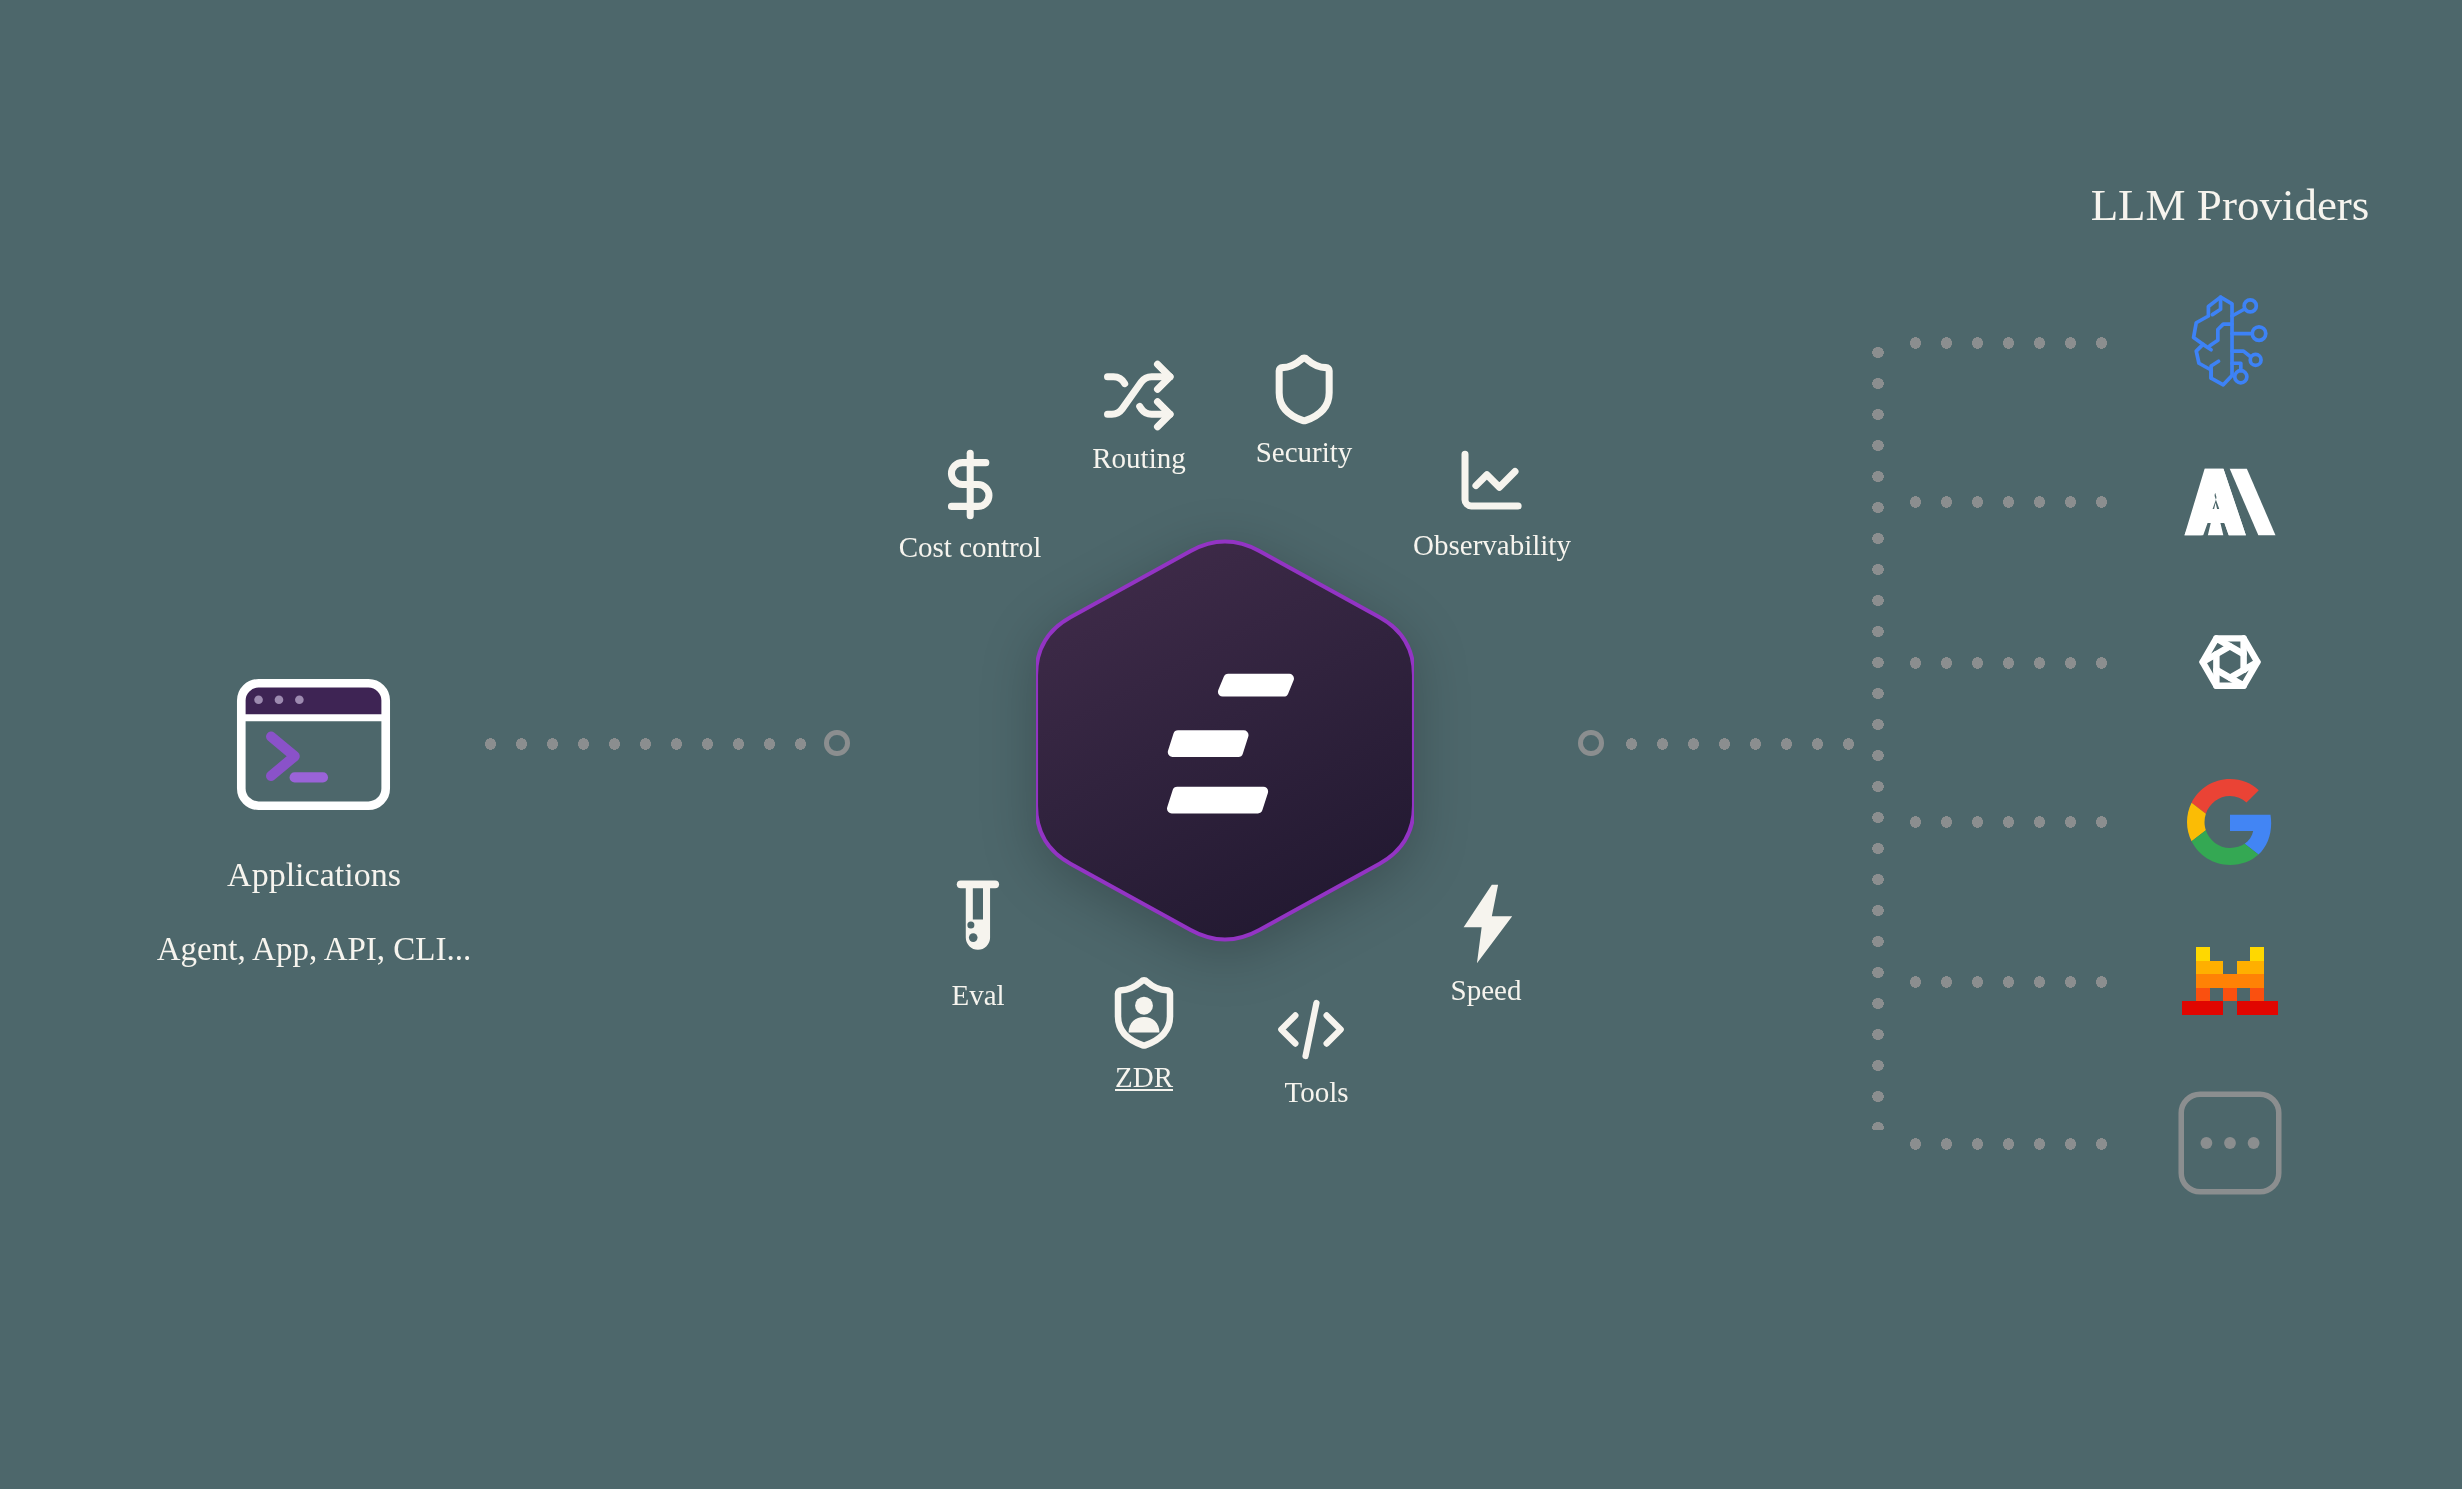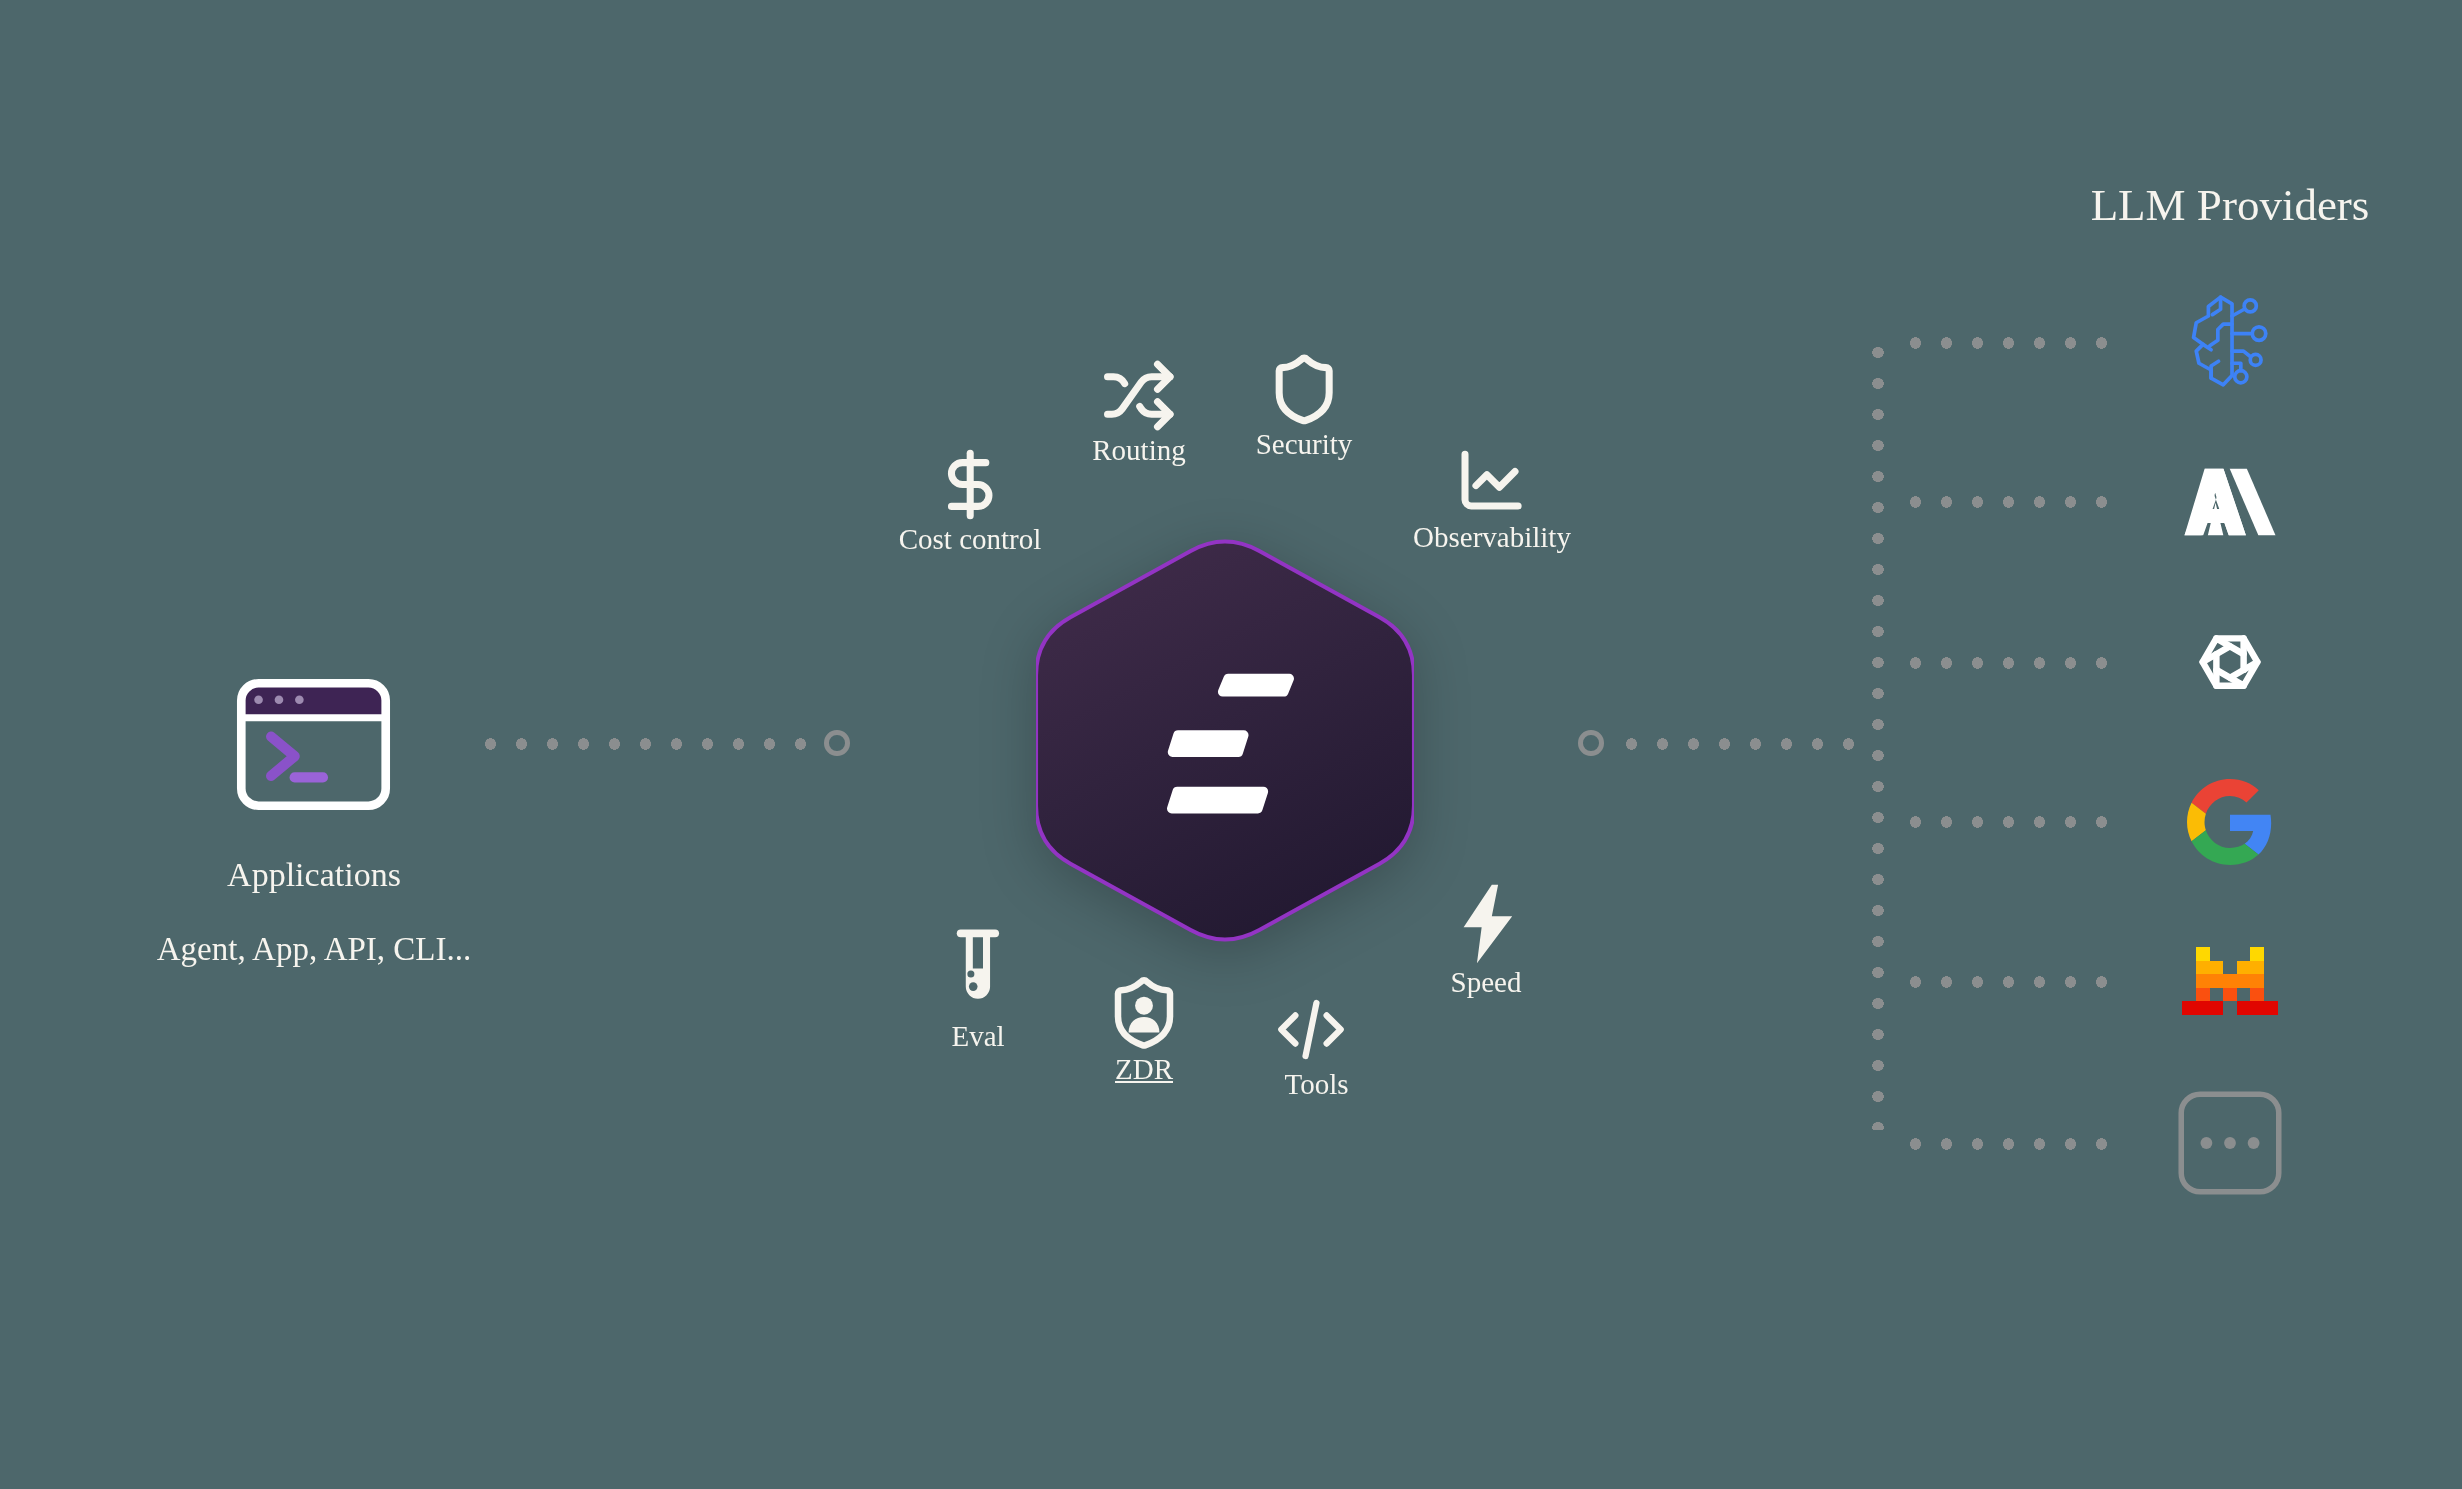--- a/index.html
+++ b/index.html
@@ -12,21 +12,21 @@
   .stage{
     position:relative;width:2462px;height:1489px;background:var(--bg);
     font-family:"Liberation Serif","DejaVu Serif",serif;color:var(--txt);
     overflow:hidden;
   }
   .abs{position:absolute;}
   .cx{transform:translateX(-50%);}
   .title-lg{font-size:45px;white-space:nowrap;}
   .apps-title{font-size:34px;white-space:nowrap;}
   .apps-sub{font-size:33px;white-space:nowrap;}
-  .feature{position:absolute;display:flex;flex-direction:column;align-items:center;gap:3px;transform:translateX(-50%);}
+  .feature{position:absolute;display:flex;flex-direction:column;align-items:center;gap:11px;transform:translateX(-50%);}
   .feature .flabel{font-size:29px;white-space:nowrap;line-height:1;}
   .dots-h{position:absolute;height:11.8px;
     background-image:radial-gradient(circle 5.6px at center,var(--dot) 99%,transparent 100%);
     background-size:31px 11.8px;background-repeat:repeat-x;}
   .dots-v{position:absolute;width:11.8px;
     background-image:radial-gradient(circle 5.6px at center,var(--dot) 99%,transparent 100%);
     background-size:11.8px 31px;background-repeat:repeat-y;}
   .ring{position:absolute;width:15.7px;height:15.7px;border:5.5px solid var(--dot);border-radius:50%;}
   .provider{position:absolute;left:2230px;transform:translate(-50%,-50%);display:flex;align-items:center;justify-content:center;}
   svg{display:block;}
@@ -95,21 +95,21 @@
   </div>
 
   <div class="feature" style="left:1460px;top:445px;margin-left:32px;">
     <svg width="75" height="75" viewBox="0 0 96 96" fill="none" stroke="#f6f4ee" stroke-width="9" stroke-linecap="round" stroke-linejoin="round">
       <path d="M14 12 v58 a8 8 0 0 0 8 8 h60"></path>
       <path d="m78 34 -20 20 -16 -16 -14 14"></path>
     </svg>
     <div class="flabel">Observability</div>
   </div>
 
-  <div class="feature" style="left:978px;top:926px;justify-content:flex-end;">
+  <div class="feature" style="left:978px;top:877px;justify-content:flex-end;">
     <svg width="47" height="93" viewBox="0 0 60 118">
       <line x1="8" y1="9" x2="52" y2="9" stroke="#f6f4ee" stroke-width="10" stroke-linecap="round"></line>
       <path d="M19 9 v68 a11 11 0 0 0 22 0 V9" fill="none" stroke="#f6f4ee" stroke-width="9"></path>
       <path d="M19 54 h22 v23 a11 11 0 0 1 -22 0 Z" fill="#f6f4ee"></path>
       <circle cx="21" cy="61" r="4.5" fill="var(--bg)"></circle>
       <circle cx="24" cy="77" r="5.5" fill="var(--bg)"></circle>
     </svg>
     <div class="flabel">Eval</div>
   </div>
 

